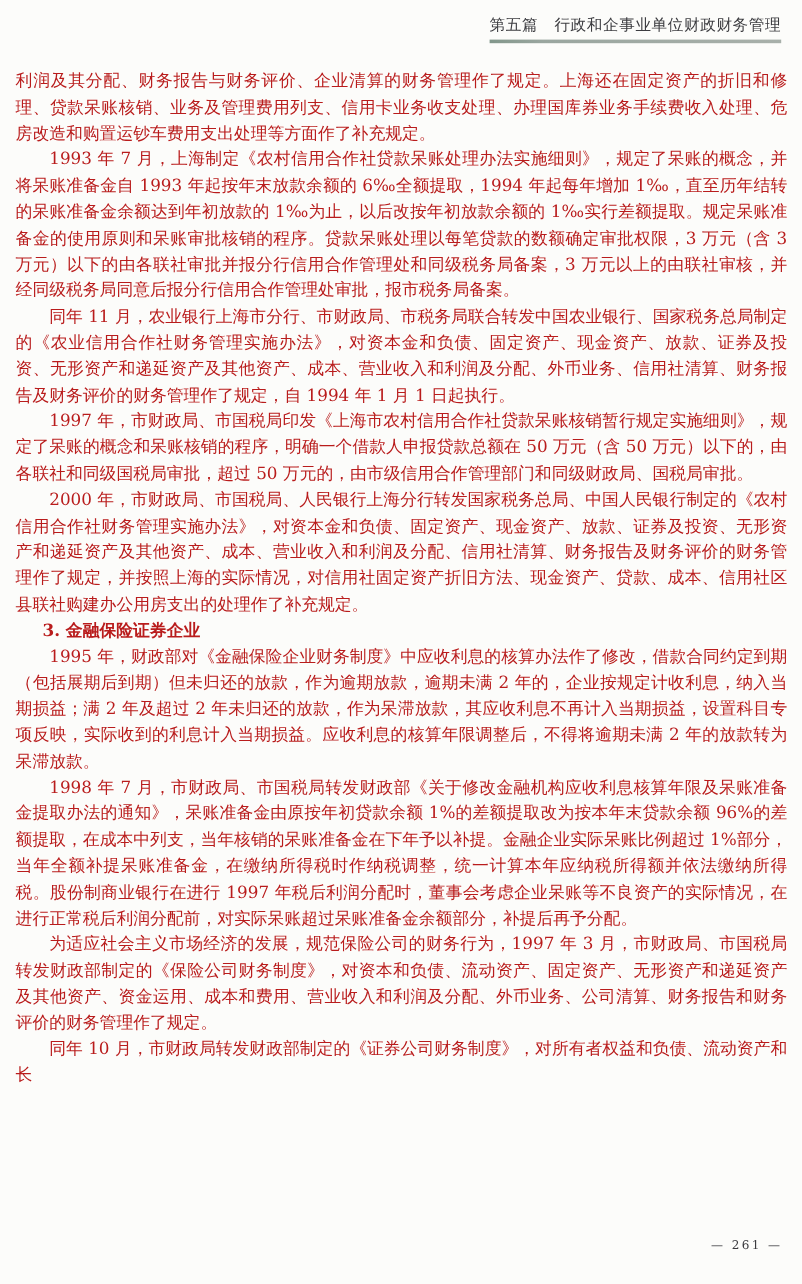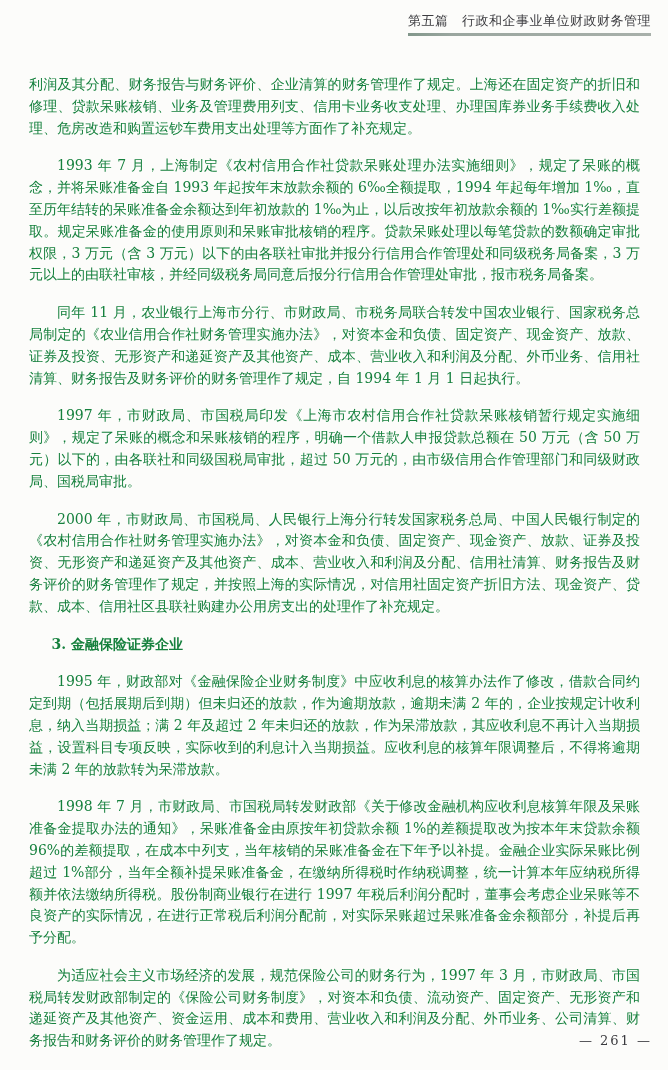--- a/index.html
+++ b/index.html
@@ -32,42 +32,42 @@
     background: linear-gradient(90deg, #82978b 0%, #9aa69f 18%, #a8b0aa 100%);
   }
   
   .page-body {
     position: absolute;
     top: 58px;
     left: 13px;
     width: 643px;
   }
   .page-body p, .page-body h3 {
-    margin: 16px;
+    margin: 0;
     padding: 0;
     font-size: 14px;
     line-height: 21.8px;
     text-align: justify;
-    color: #15803d;
+    color: #b91c1c;
     word-break: break-all;
   }
   .para { text-indent: 2em; }
   .para.no-indent { text-indent: 0; }
   .section-heading {
     font-weight: bold;
     text-indent: 1.6em;
     font-size: 14.5px;
     color: #1e1e22;
   }
   
   .page-footer {
     position: absolute;
     top: 1033px;
     right: 16px;
-    font-size: 13px;
+    font-size: 10px;
     letter-spacing: 2px;
     color: #3a3a3e;
     white-space: nowrap;
   }
 </style>
 </head>
 <body>
 
 <div class="page">
 

